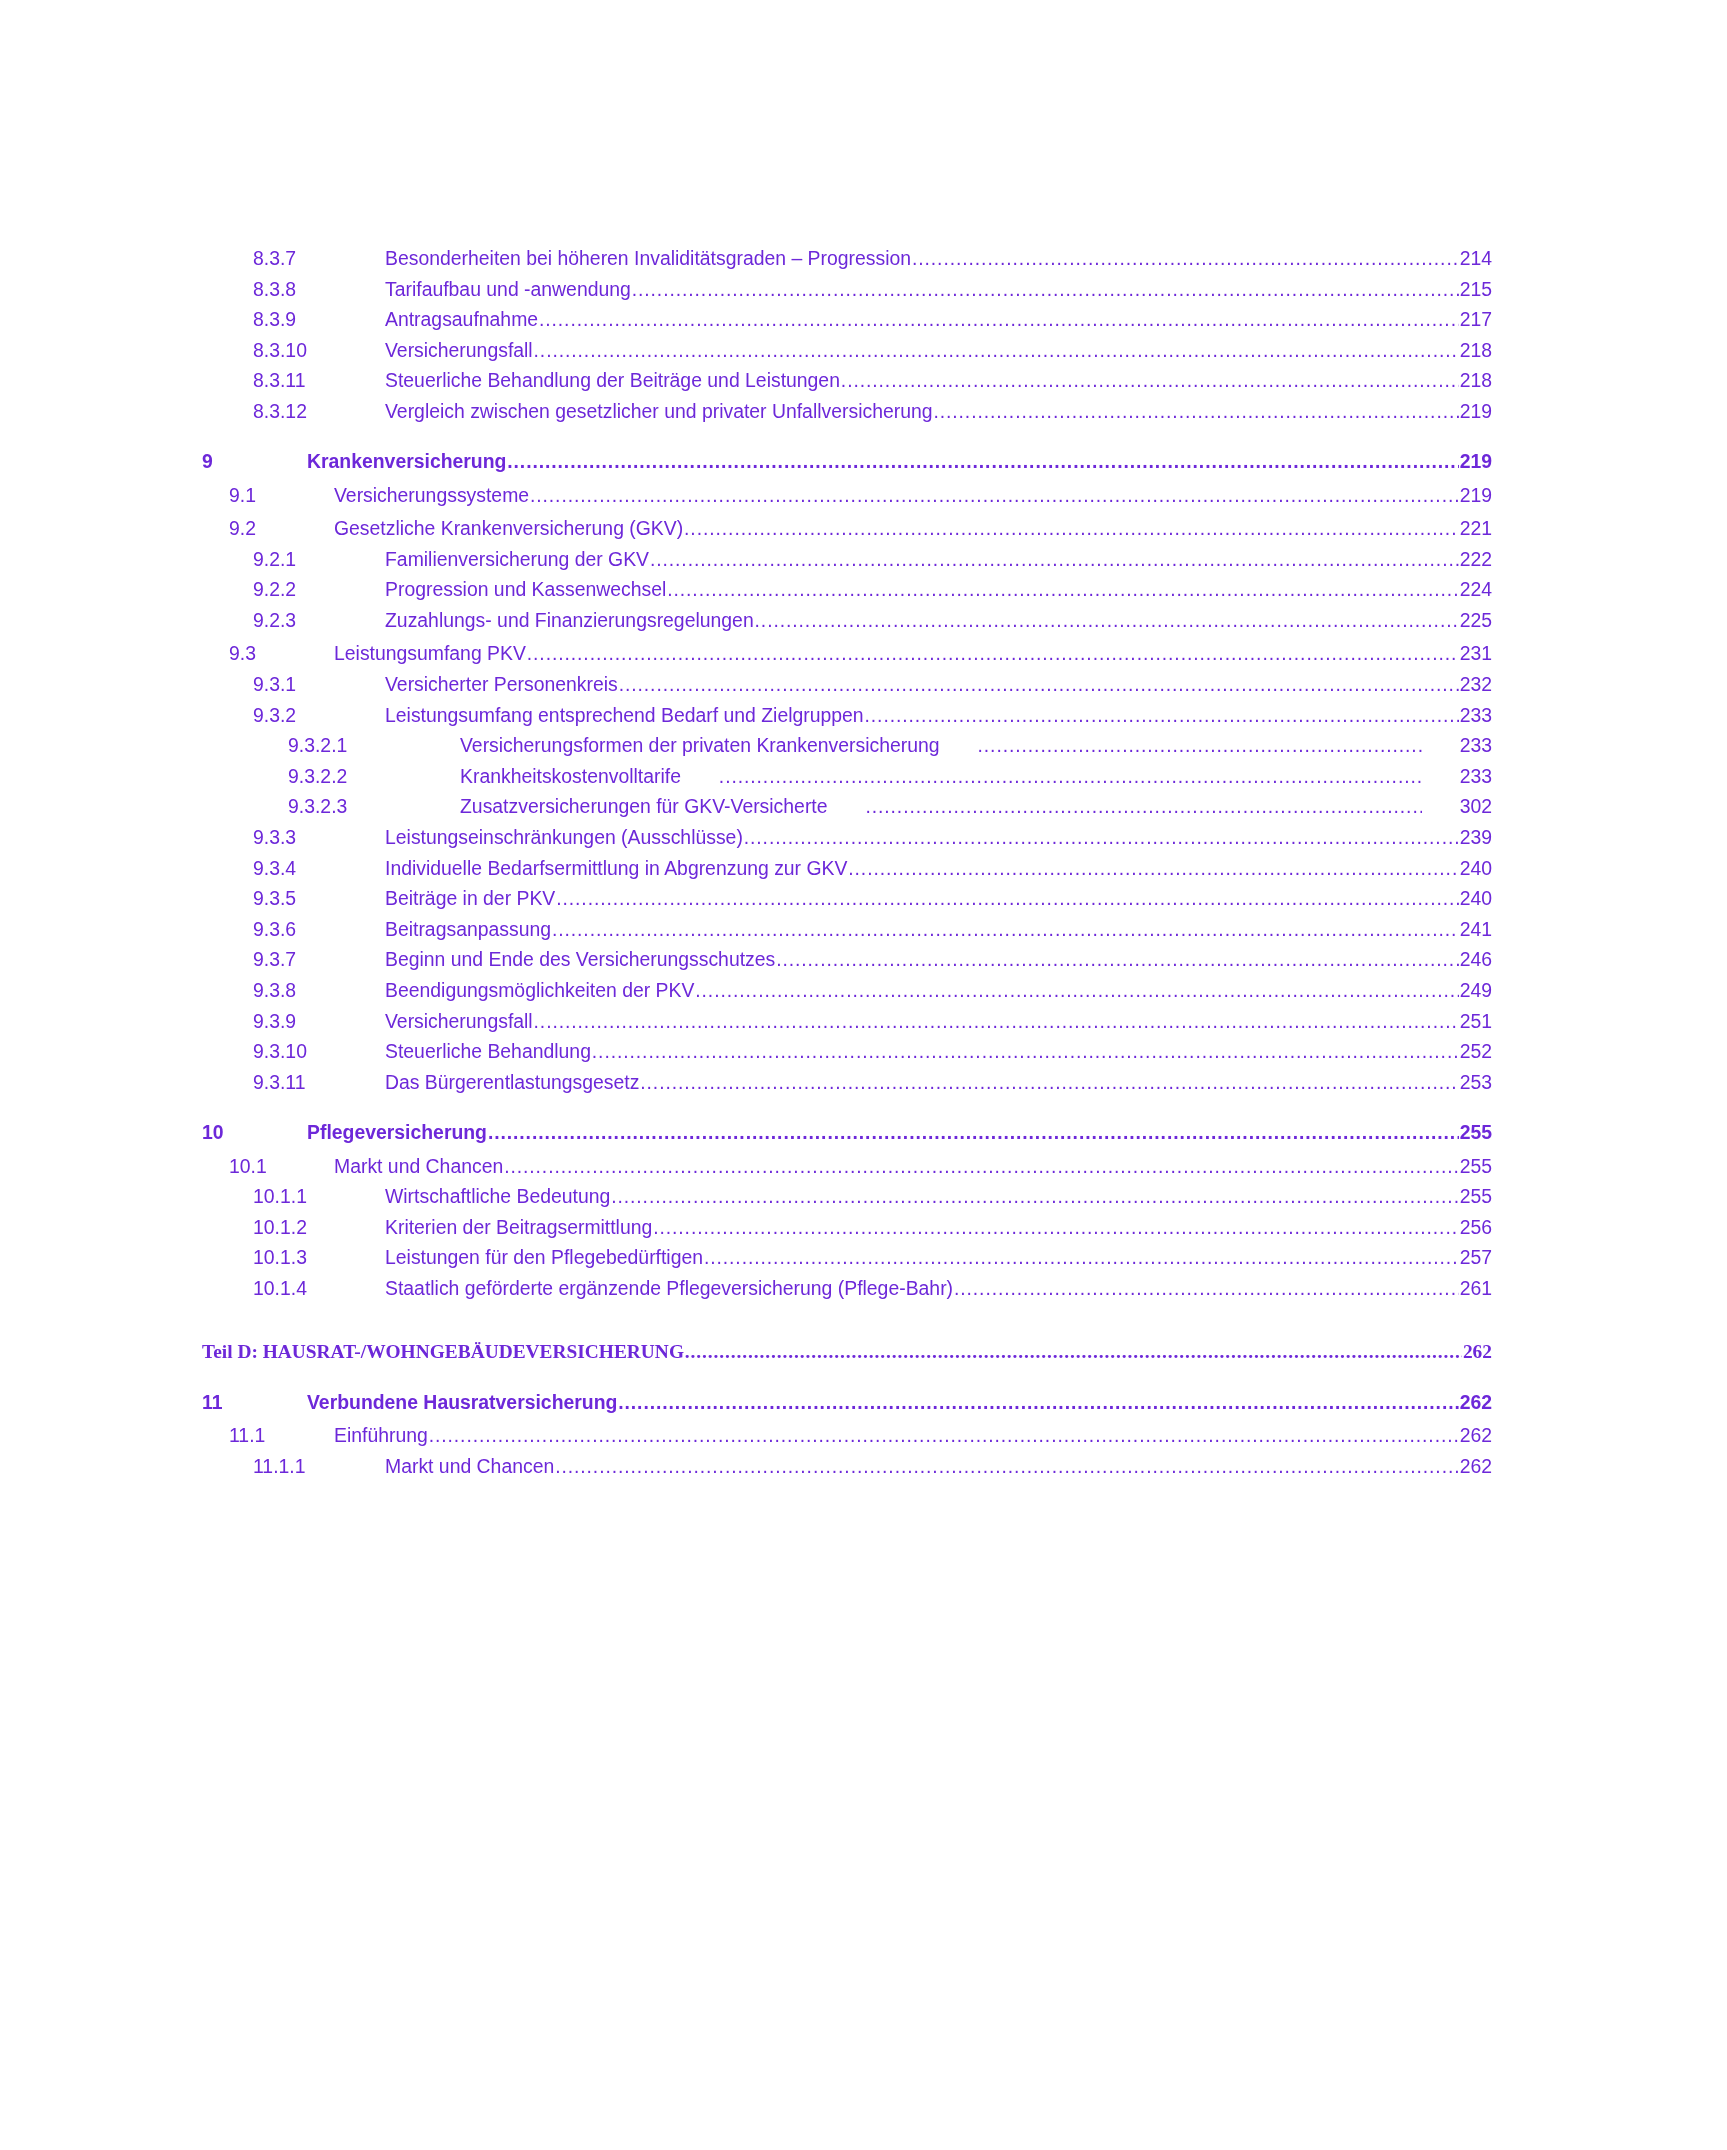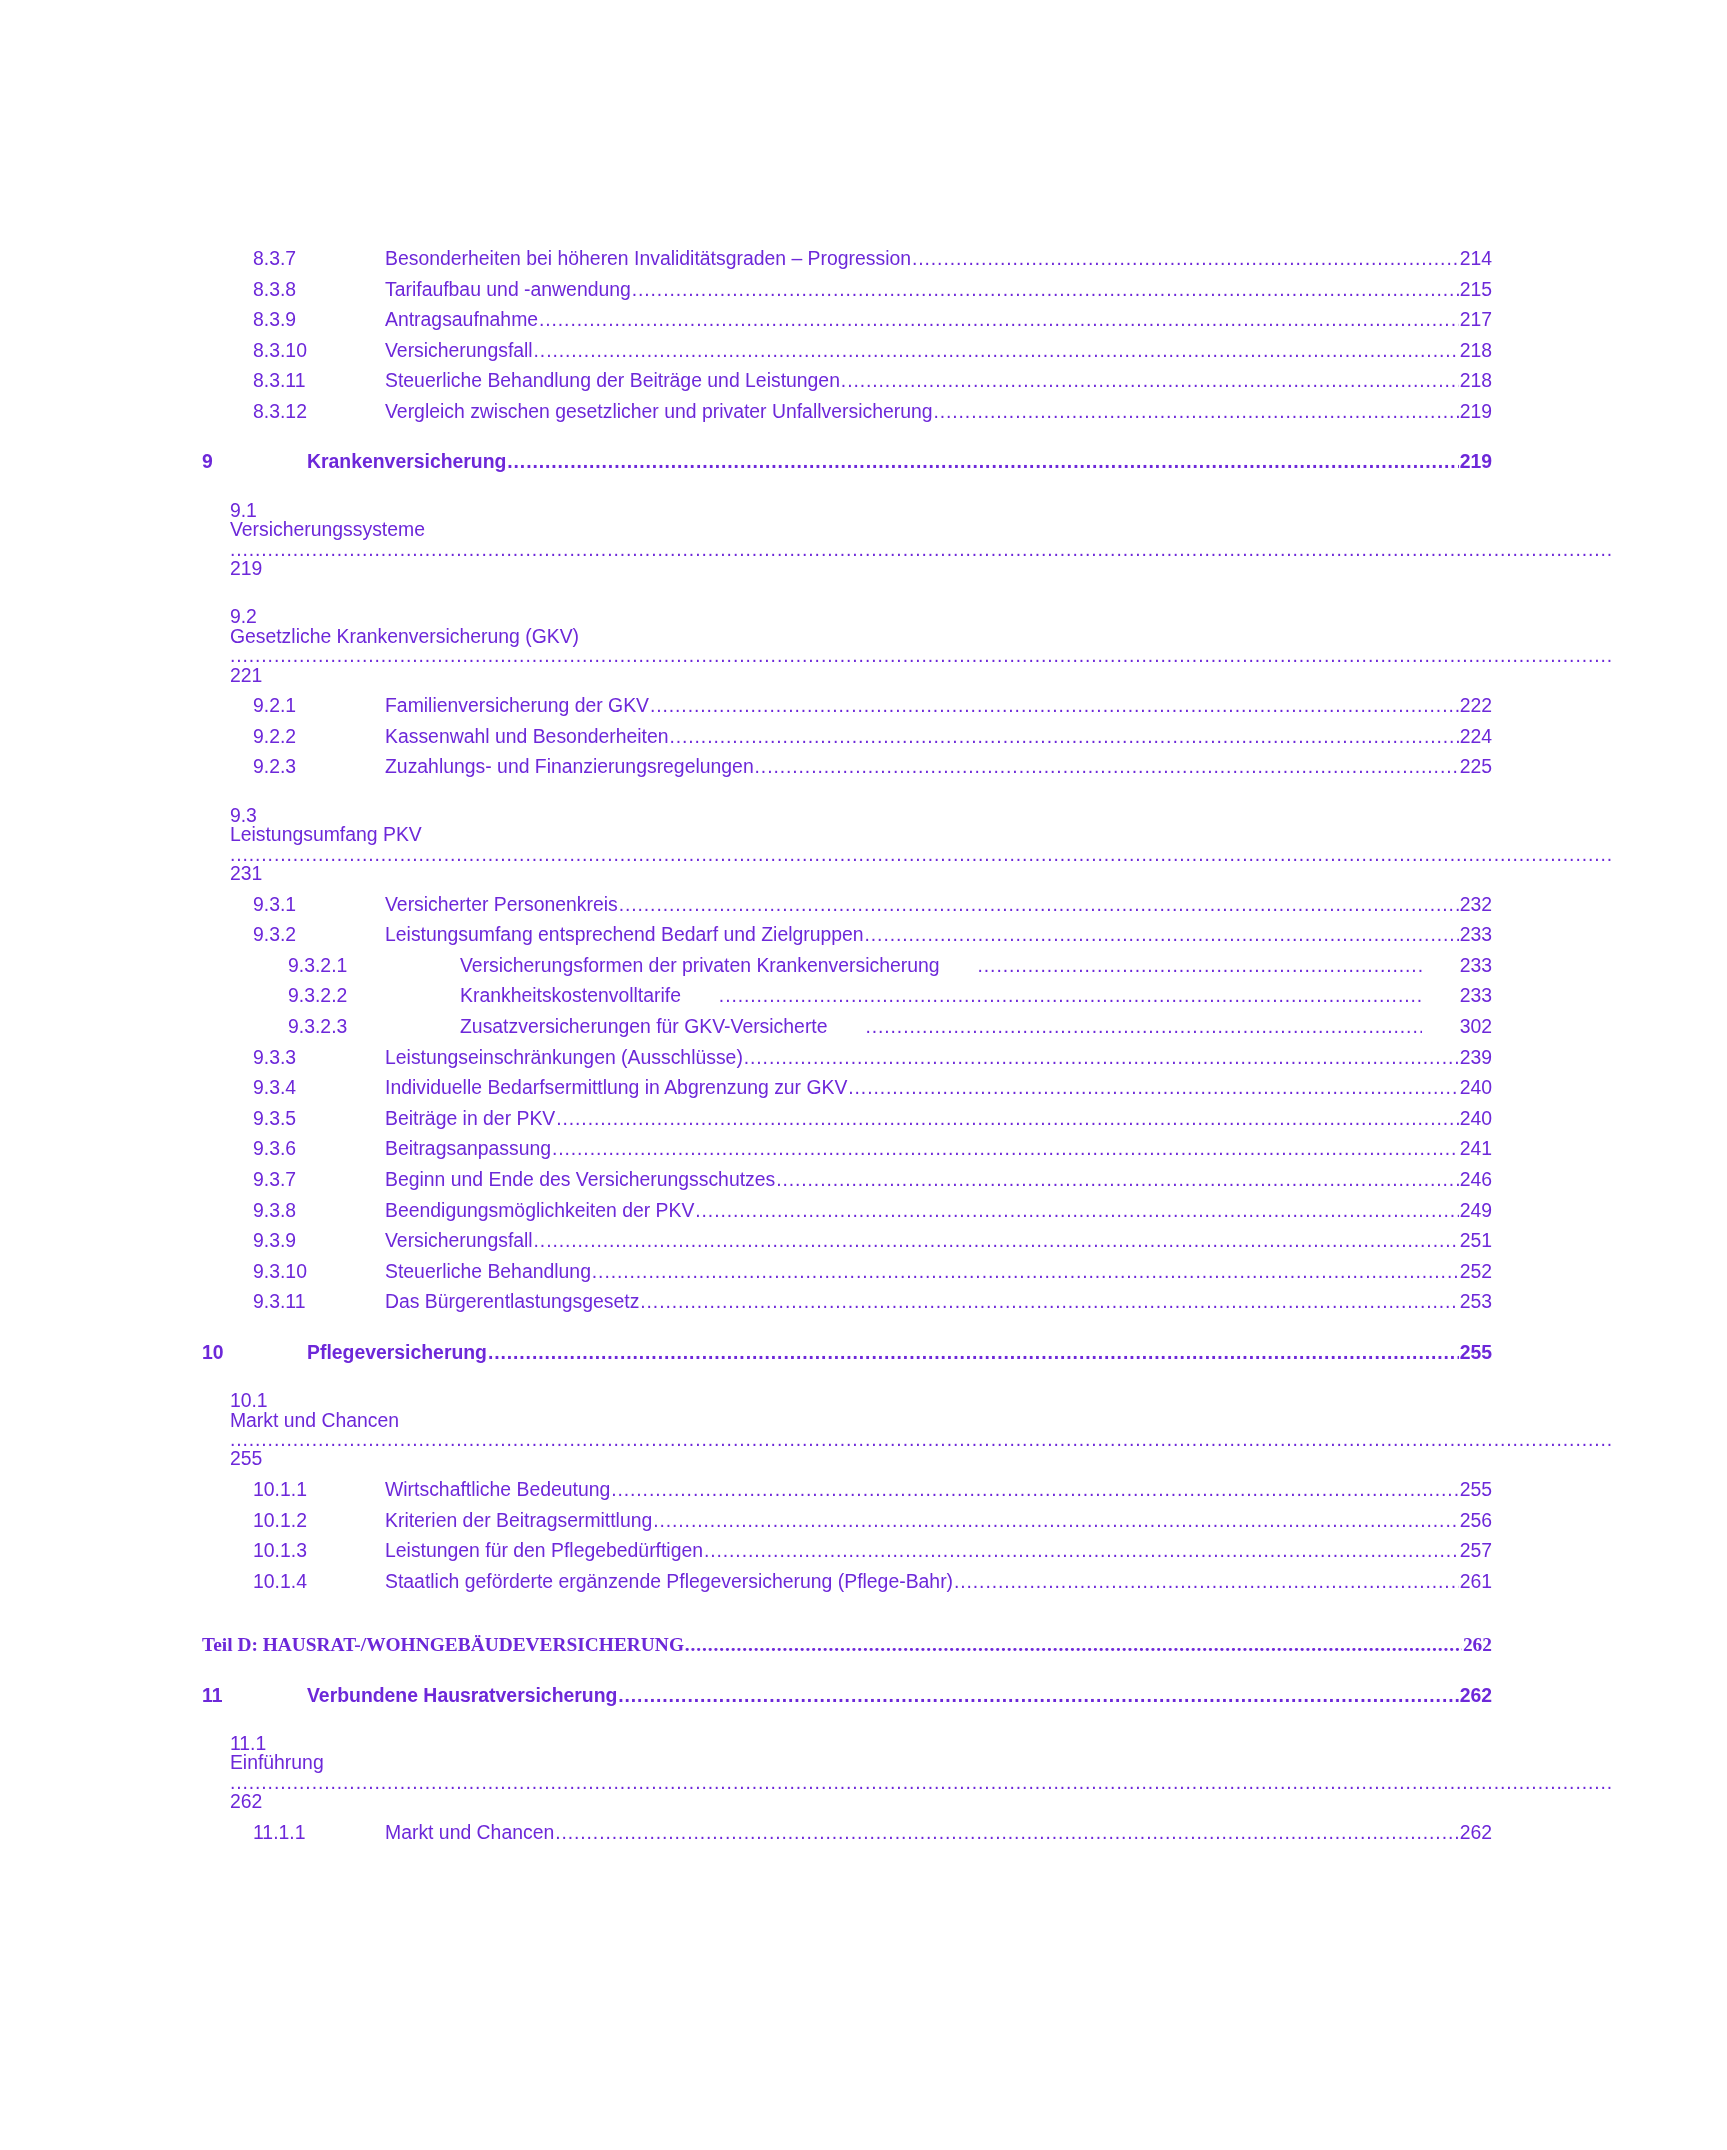--- a/index.html
+++ b/index.html
@@ -96,22 +96,21 @@
 
   .lvl1 {
     font-weight: bold;
     padding-left: 0px;
     margin-top: 31px;
   }
   .lvl1 .num { width: 105px; }
 
   .lvl2 {
     padding-left: 27px;
-    margin-top: 29px;
-    flex-direction: column;
+    margin-top: 14px;
   }
   .lvl2 .num { width: 105px; }
 
   .lvl3 {
     padding-left: 51px;
     margin-top: 11.2px;
   }
   .lvl3 .num { width: 132px; }
 
   .lvl4 {
@@ -186,21 +185,21 @@
         <span class="page-no">221</span>
       </div>
       <div class="row lvl3 tight">
         <span class="num">9.2.1</span>
         <span class="title">Familienversicherung der GKV</span>
         <span class="leader"> ............................................................................................................................................................................................................................</span>
         <span class="page-no">222</span>
       </div>
       <div class="row lvl3 tight">
         <span class="num">9.2.2</span>
-        <span class="title">Kassenwahl und Besonderheiten</span>
+        <span class="title">Progression und Kassenwechsel</span>
         <span class="leader"> ............................................................................................................................................................................................................................</span>
         <span class="page-no">224</span>
       </div>
       <div class="row lvl3 tight">
         <span class="num">9.2.3</span>
         <span class="title">Zuzahlungs- und Finanzierungsregelungen</span>
         <span class="leader"> ............................................................................................................................................................................................................................</span>
         <span class="page-no">225</span>
       </div>
       <div class="row lvl2">

